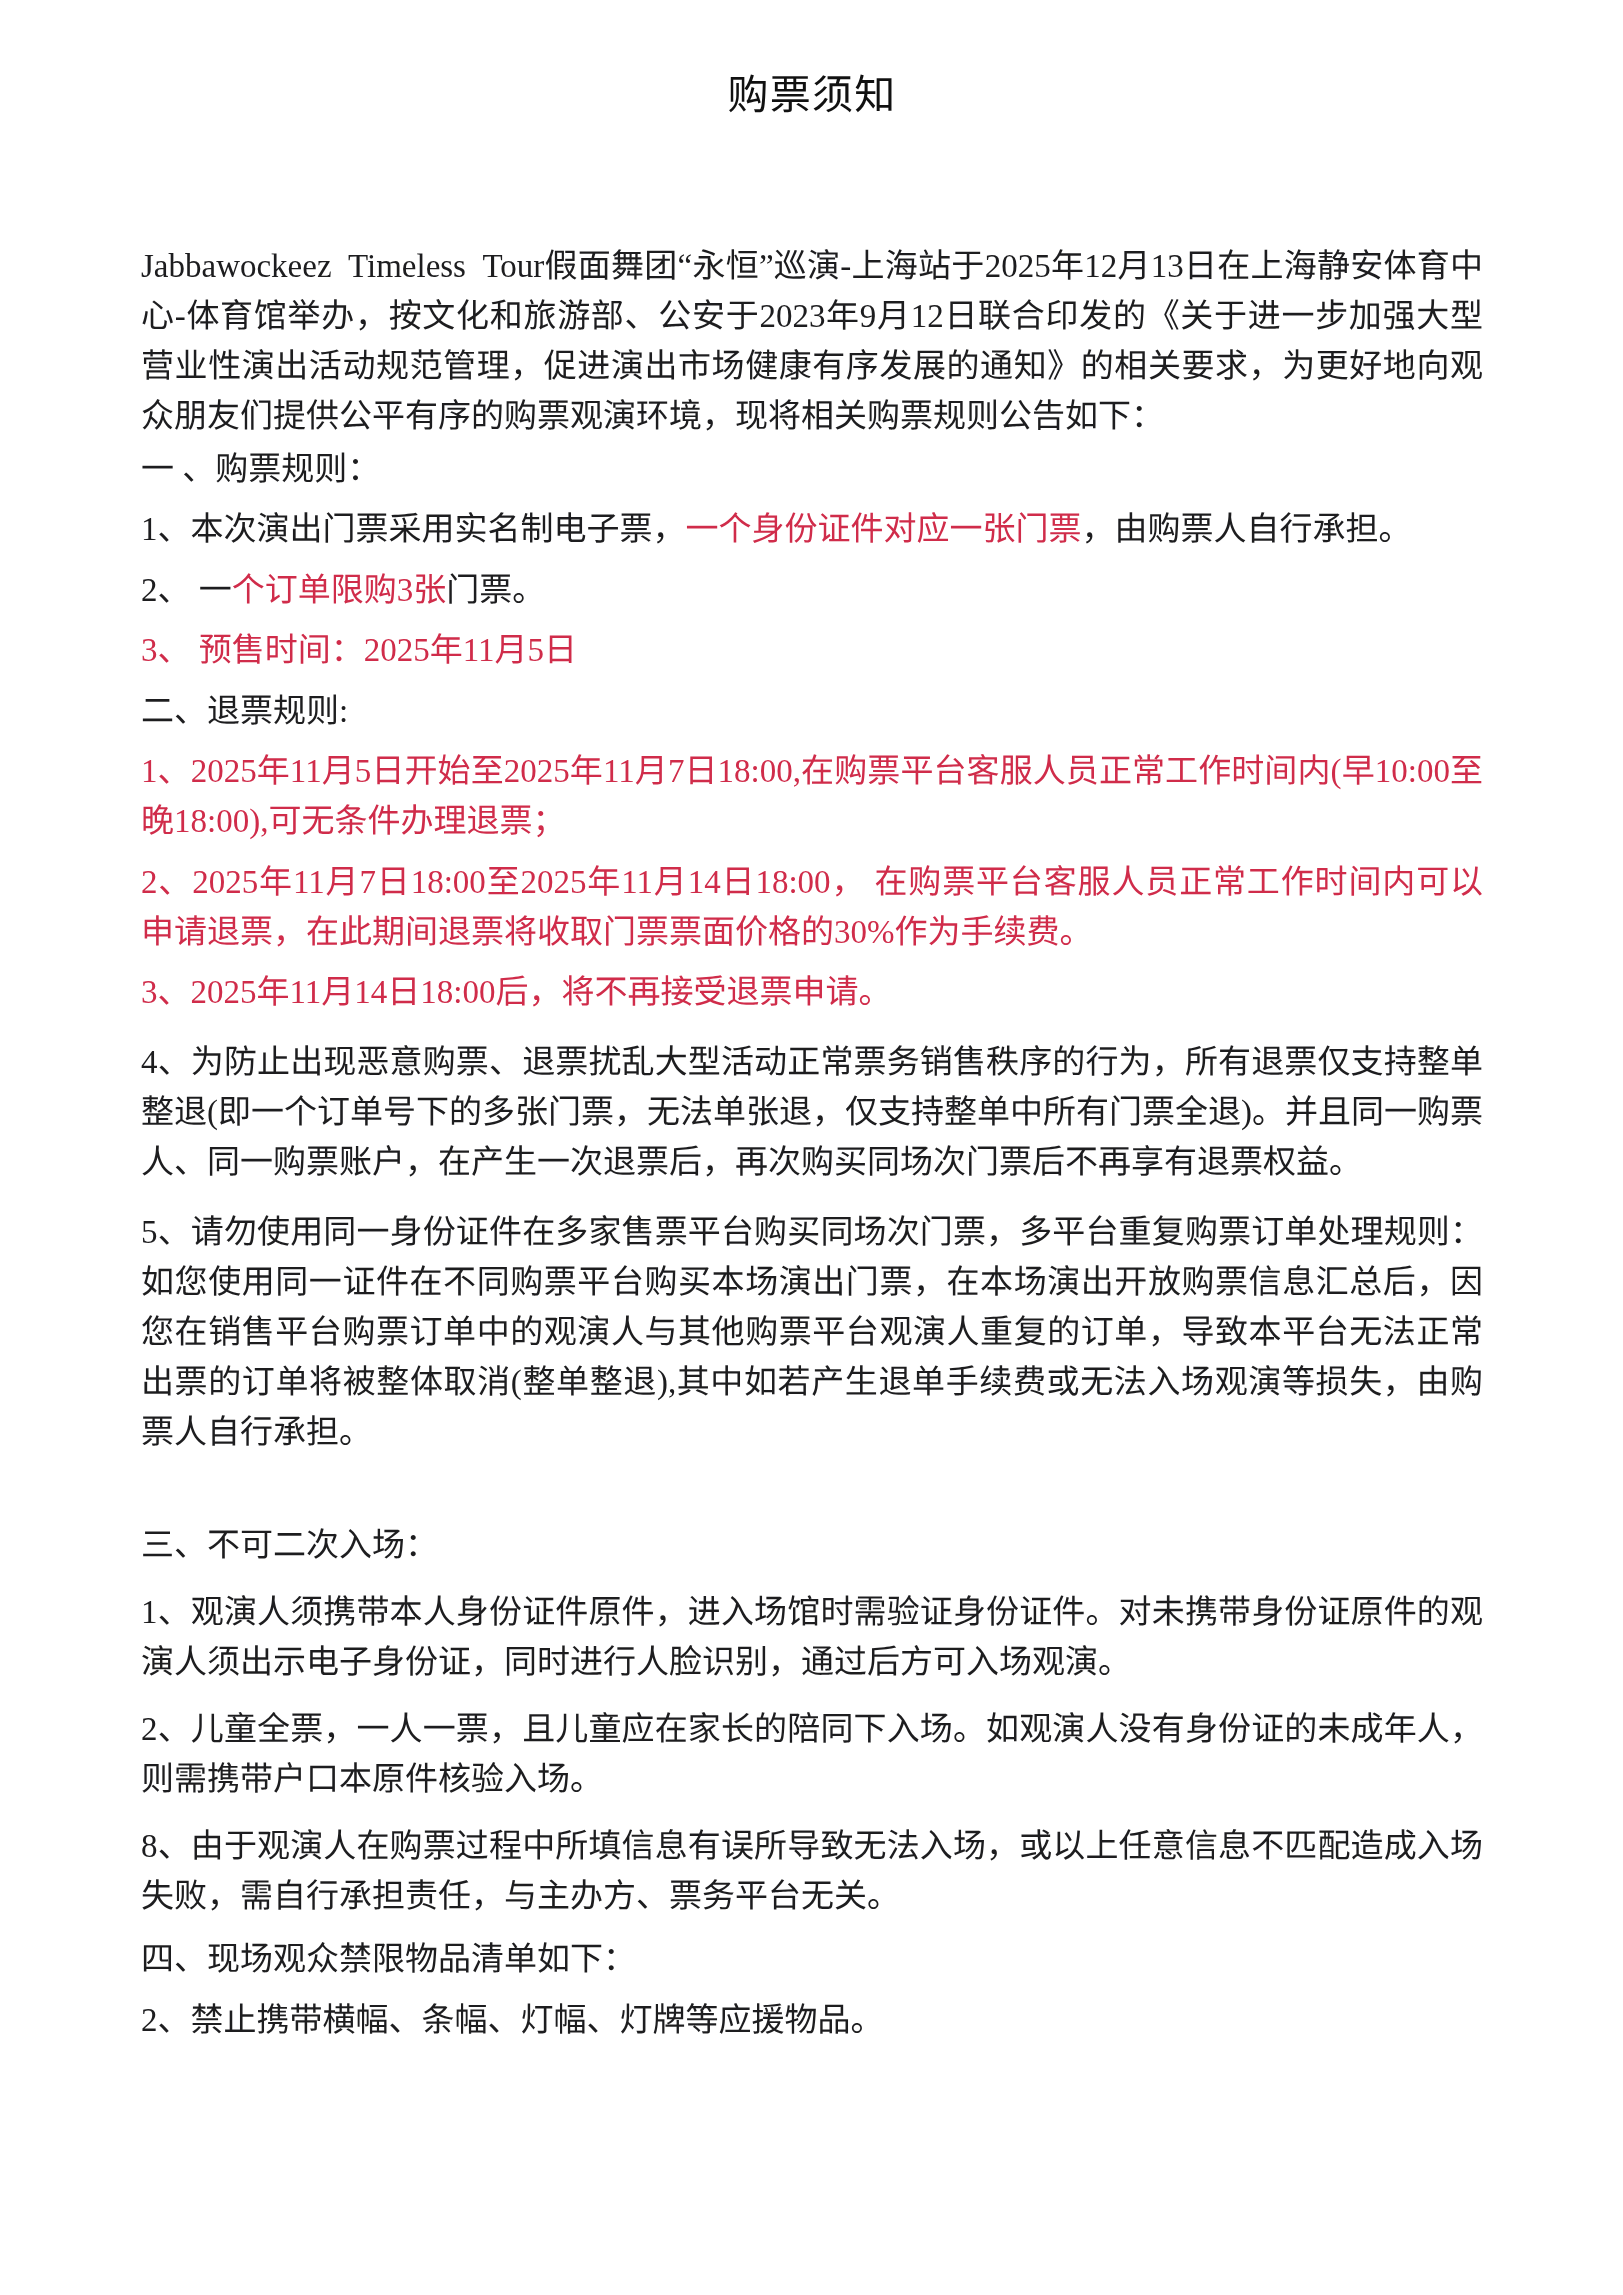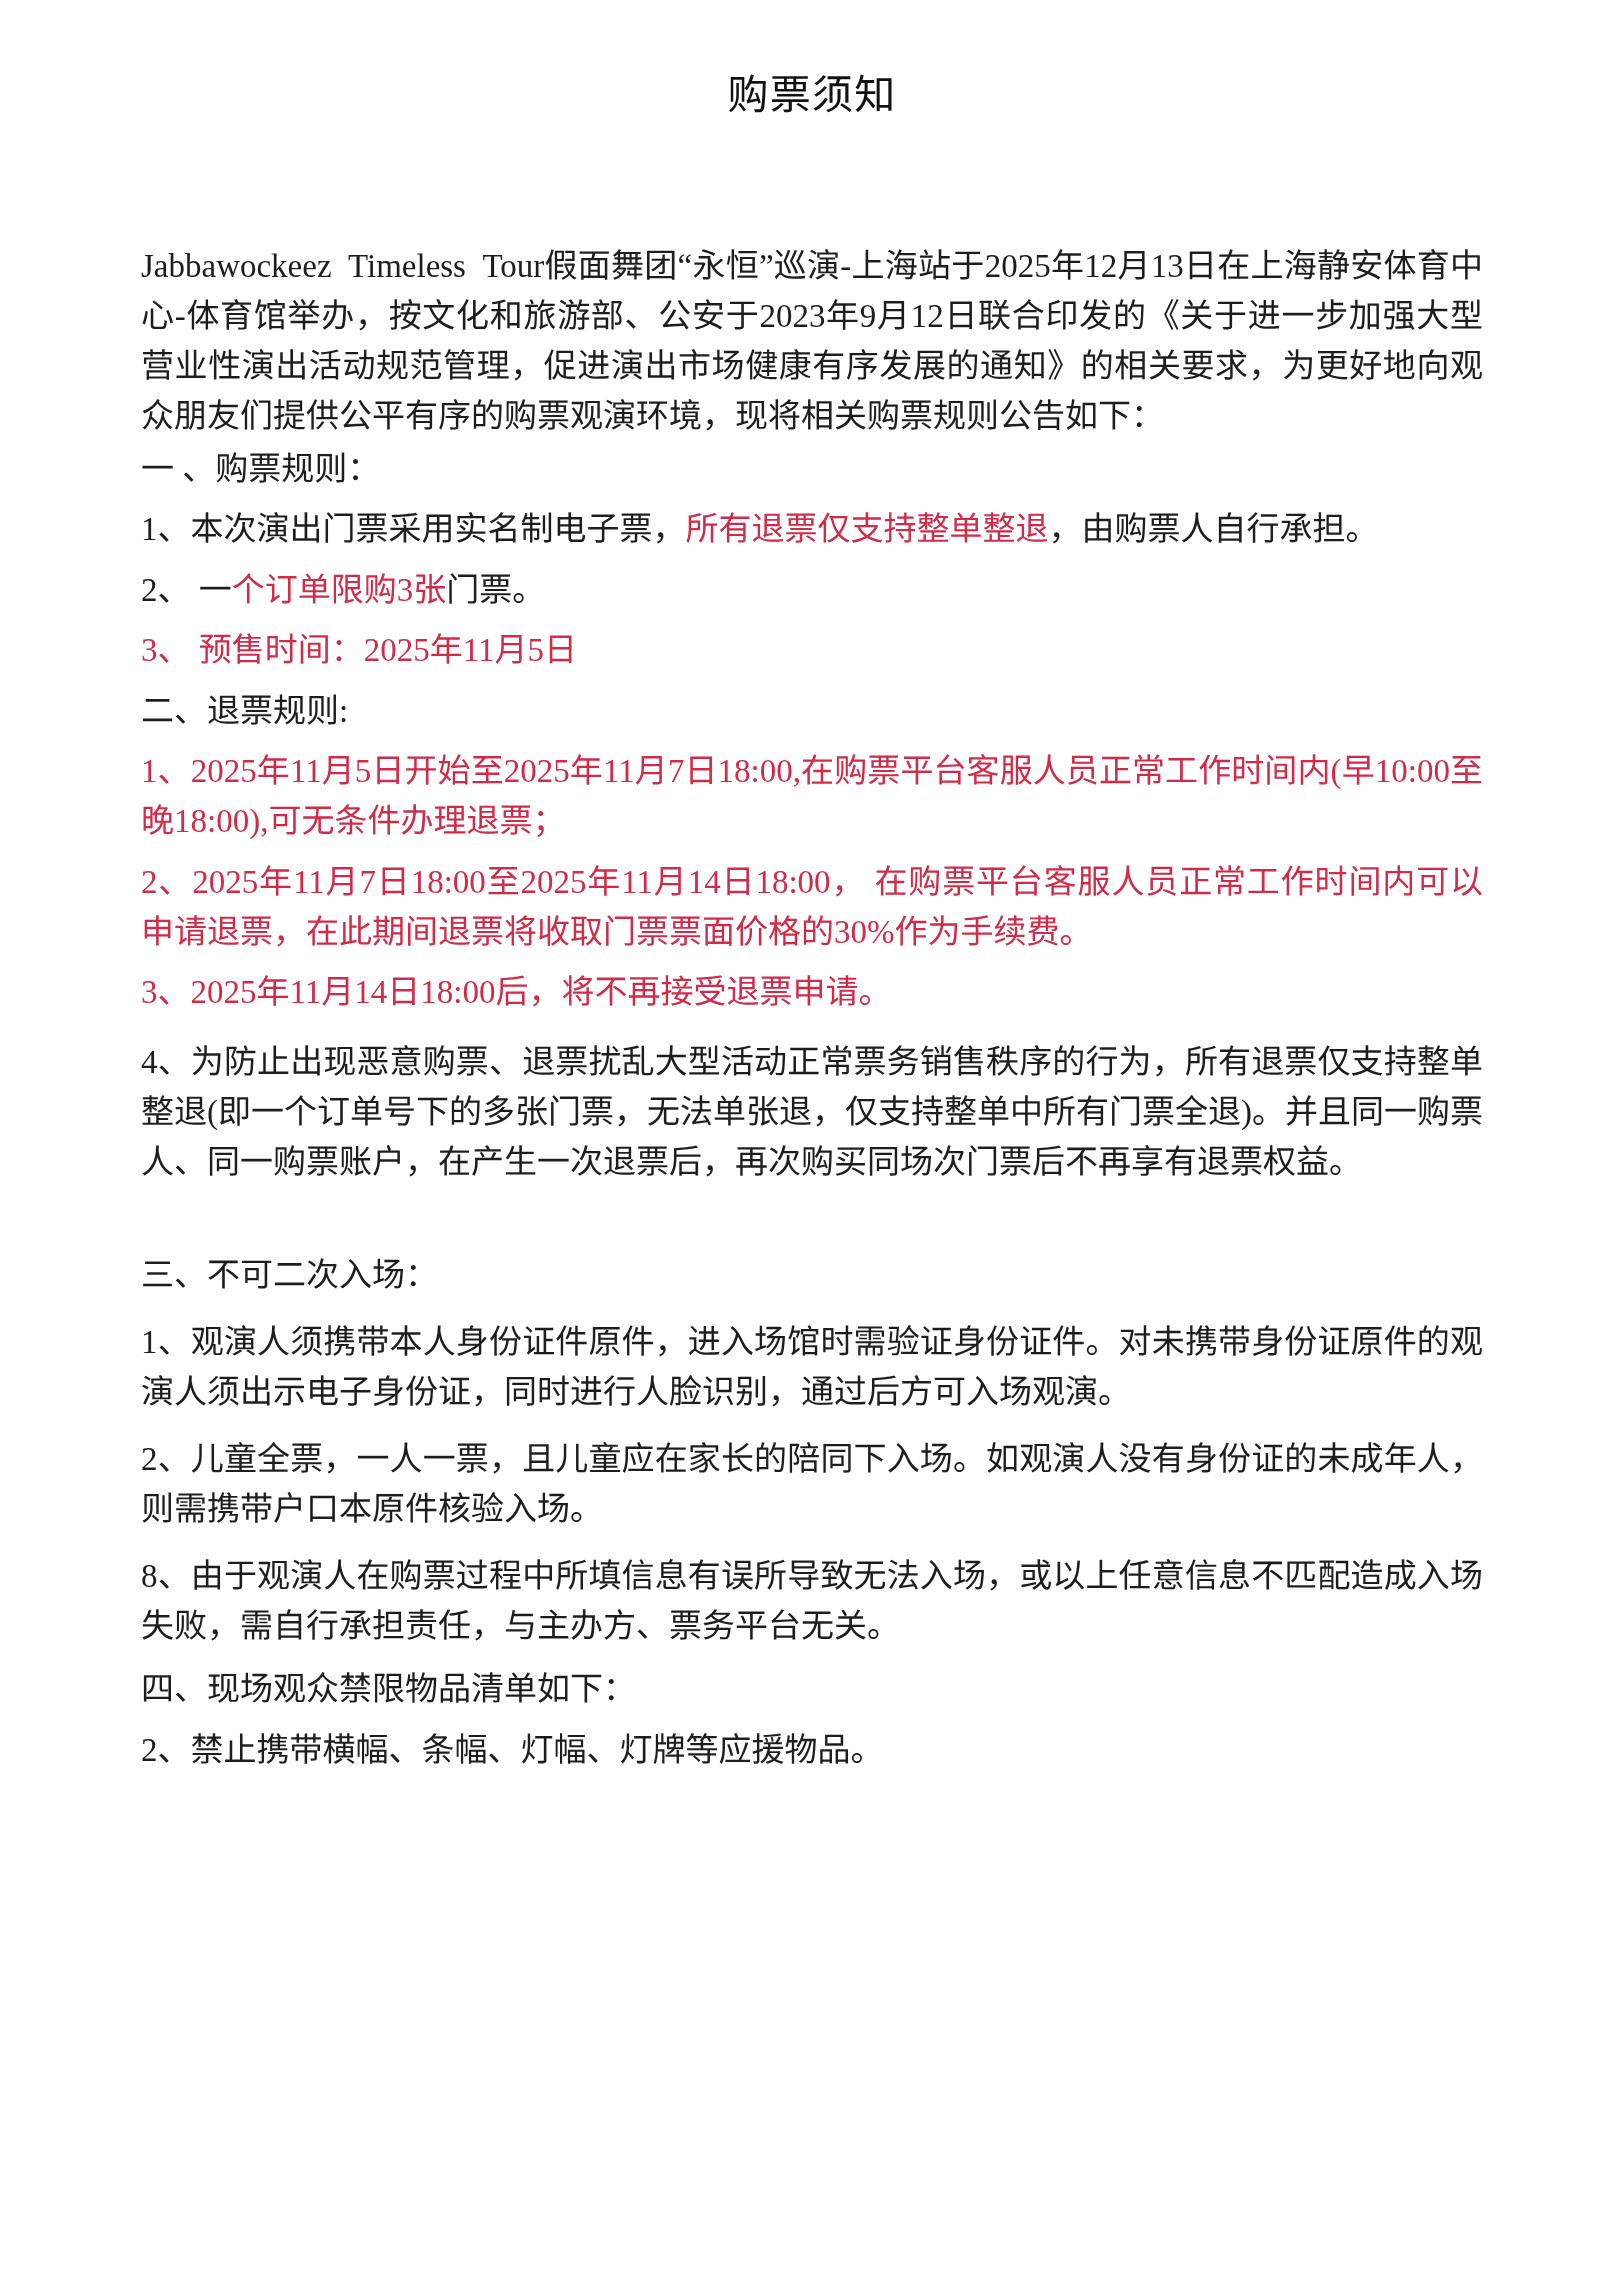--- a/index.html
+++ b/index.html
@@ -49,36 +49,37 @@
 <body>
 
 <main class="page">
 
   <h1 class="title">购票须知</h1>
 
   <p class="para">Jabbawockeez  Timeless  Tour假面舞团“永恒”巡演-上海站于2025年12月13日在上海静安体育中 心-体育馆举办，按文化和旅游部、公安于2023年9月12日联合印发的《关于进一步加强大型营业性演出活动规范管理，促进演出市场健康有序发展的通知》的相关要求，为更好地向观众朋友们提供公平有序的购票观演环境，现将相关购票规则公告如下：</p>
 
   <p class="para mt-4">一 、购票规则：</p>
 
-  <p class="para mt-16"><span>1、本次演出门票采用实名制电子票，</span><span class="red">所有退票仅支持整单整退</span><span>，由购票人自行承担。</span></p>
+  <p class="para mt-16"><span>1、本次演出门票采用实名制电子票，</span><span class="red">一个身份证件对应一张门票</span><span>，由购票人自行承担。</span></p>
 
   <p class="para mt-16"><span>2、 一</span><span class="red">个订单限购3张</span><span>门票。</span></p>
 
   <p class="para red mt-16">3、 预售时间：2025年11月5日</p>
 
   <p class="para mt-16">二、退票规则:</p>
 
   <p class="para red mt-16">1、2025年11月5日开始至2025年11月7日18:00,在购票平台客服人员正常工作时间内(早10:00至晚18:00),可无条件办理退票；</p>
 
   <p class="para red mt-16">2、2025年11月7日18:00至2025年11月14日18:00， 在购票平台客服人员正常工作时间内可以申请退票，在此期间退票将收取门票票面价格的30%作为手续费。</p>
 
   <p class="para red mt-16">3、2025年11月14日18:00后，将不再接受退票申请。</p>
 
   <p class="para mt-30">4、为防止出现恶意购票、退票扰乱大型活动正常票务销售秩序的行为，所有退票仅支持整单整退(即一个订单号下的多张门票，无法单张退，仅支持整单中所有门票全退)。并且同一购票人、同一购票账户，在产生一次退票后，再次购买同场次门票后不再享有退票权益。</p>
 
+  <p class="para mt-30">5、请勿使用同一身份证件在多家售票平台购买同场次门票，多平台重复购票订单处理规则：如您使用同一证件在不同购票平台购买本场演出门票，在本场演出开放购票信息汇总后，因您在销售平台购票订单中的观演人与其他购票平台观演人重复的订单，导致本平台无法正常出票的订单将被整体取消(整单整退),其中如若产生退单手续费或无法入场观演等损失，由购票人自行承担。</p>
 
   <p class="para mt-95">三、不可二次入场：</p>
 
   <p class="para mt-26">1、观演人须携带本人身份证件原件，进入场馆时需验证身份证件。对未携带身份证原件的观演人须出示电子身份证，同时进行人脸识别，通过后方可入场观演。</p>
 
   <p class="para mt-26">2、儿童全票，一人一票，且儿童应在家长的陪同下入场。如观演人没有身份证的未成年人，则需携带户口本原件核验入场。</p>
 
   <p class="para mt-26">8、由于观演人在购票过程中所填信息有误所导致无法入场，或以上任意信息不匹配造成入场失败，需自行承担责任，与主办方、票务平台无关。</p>
 
 

